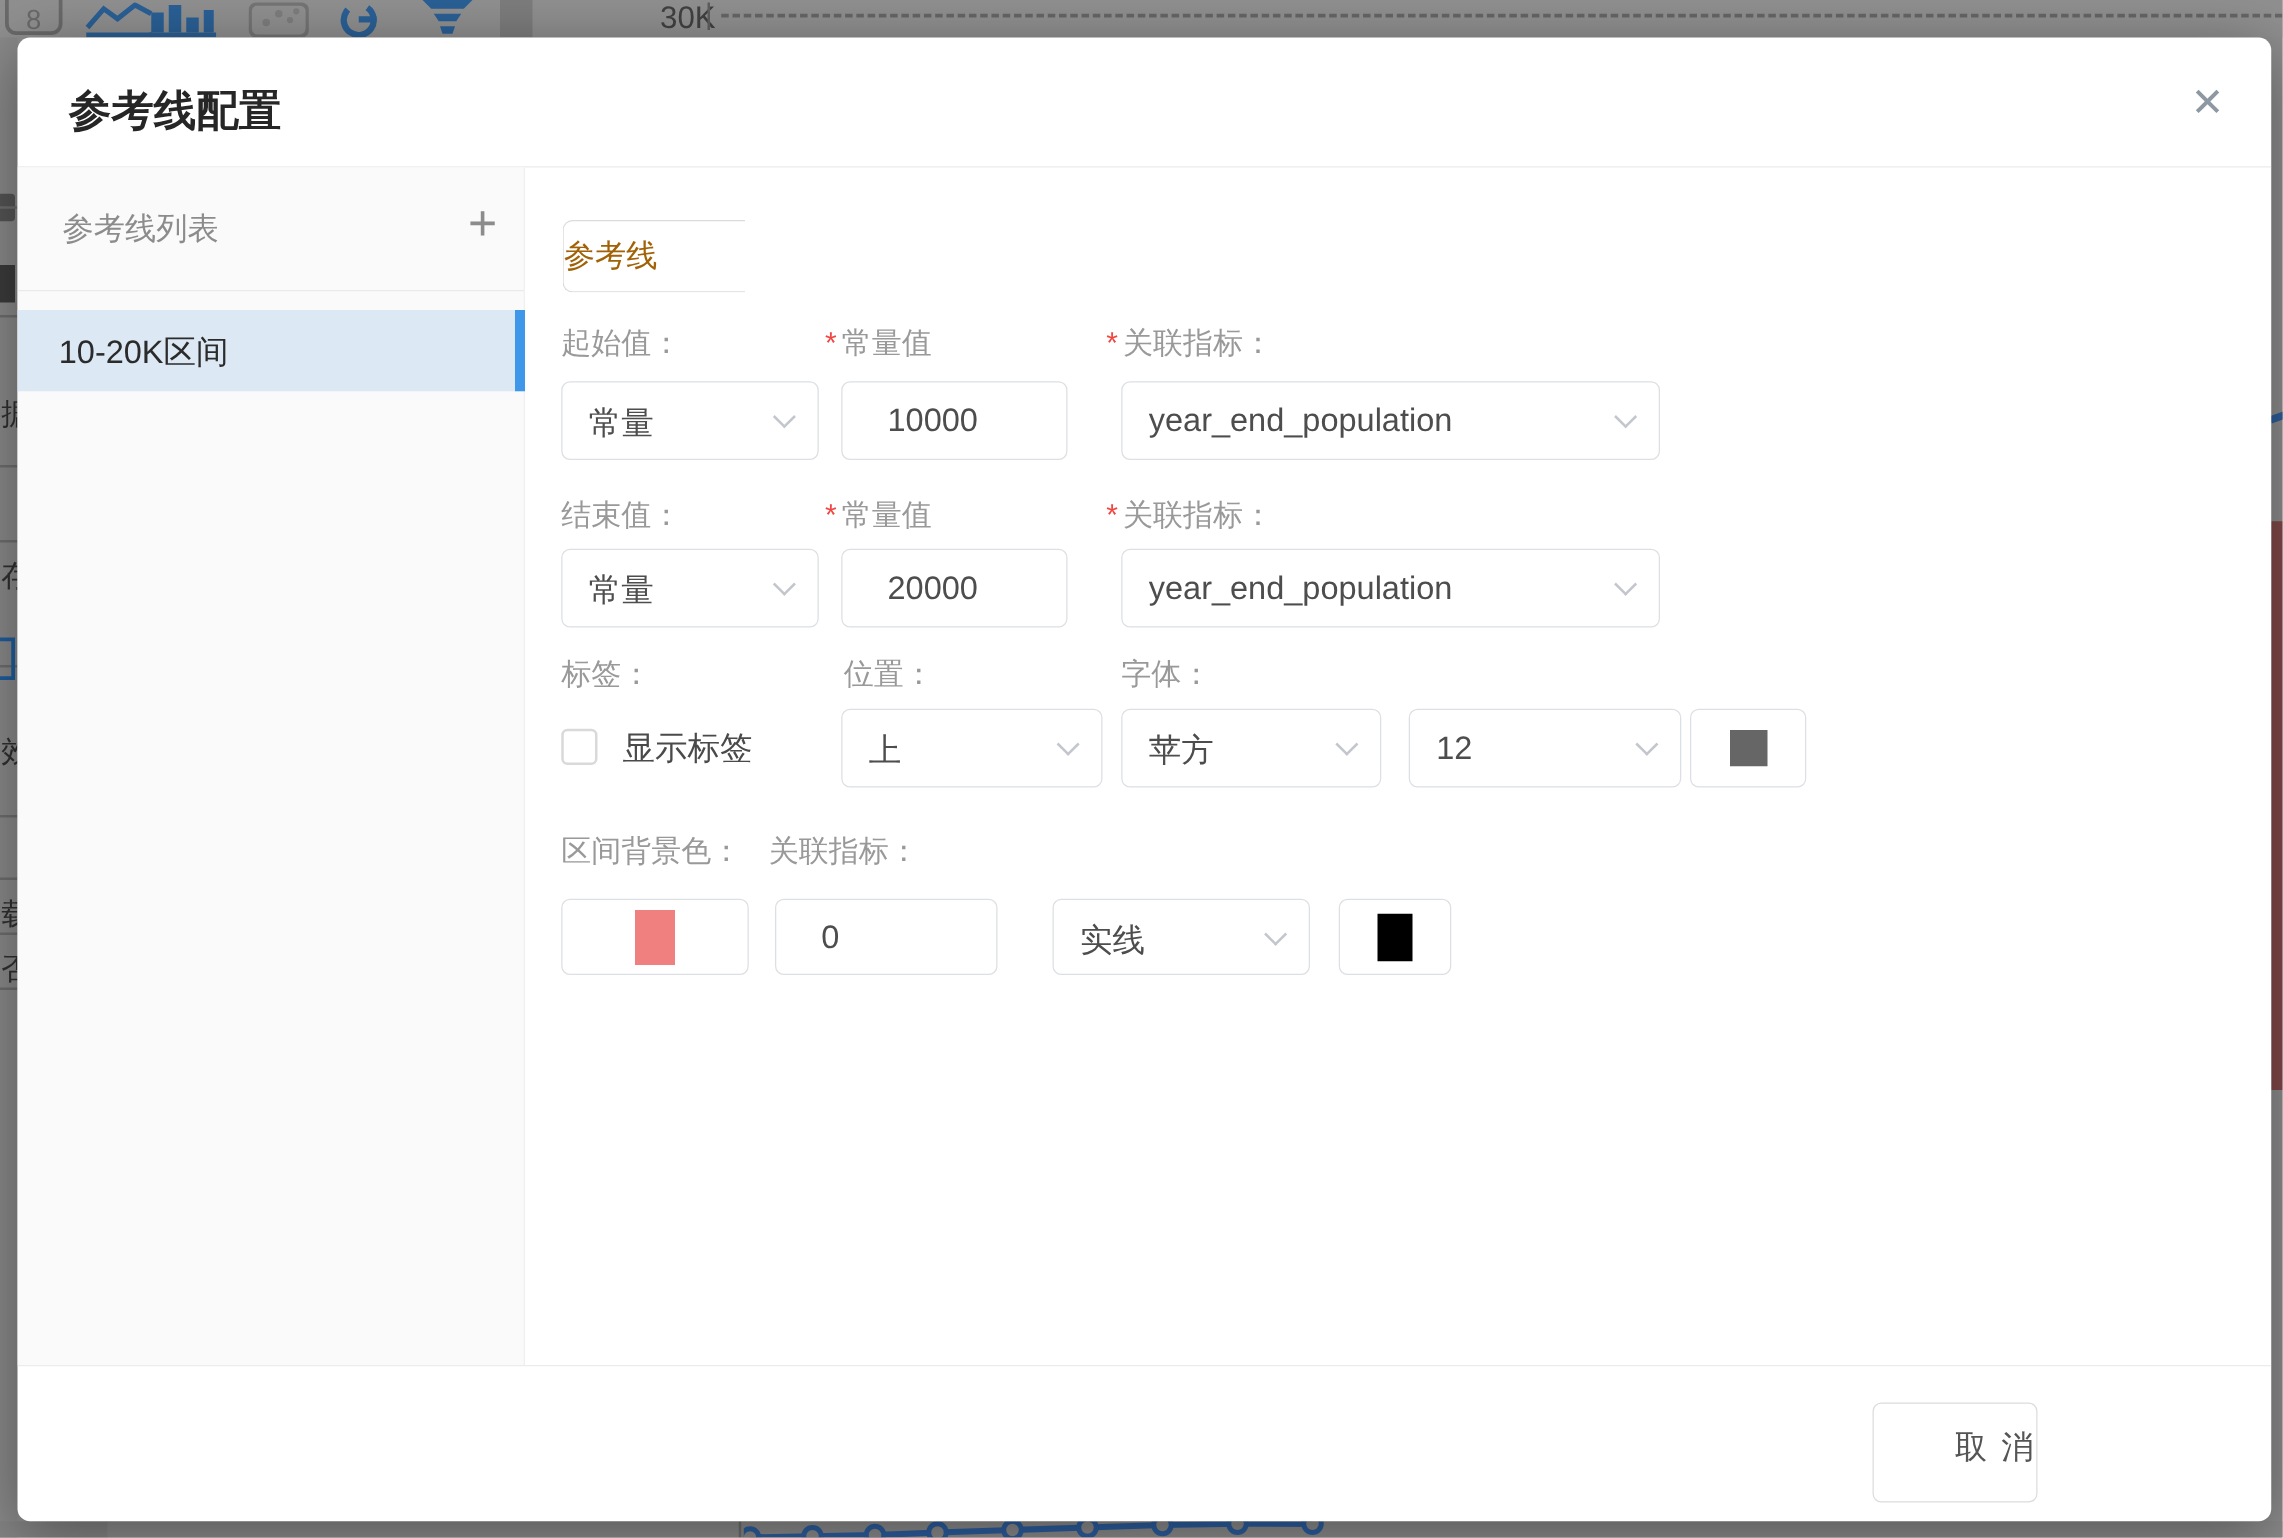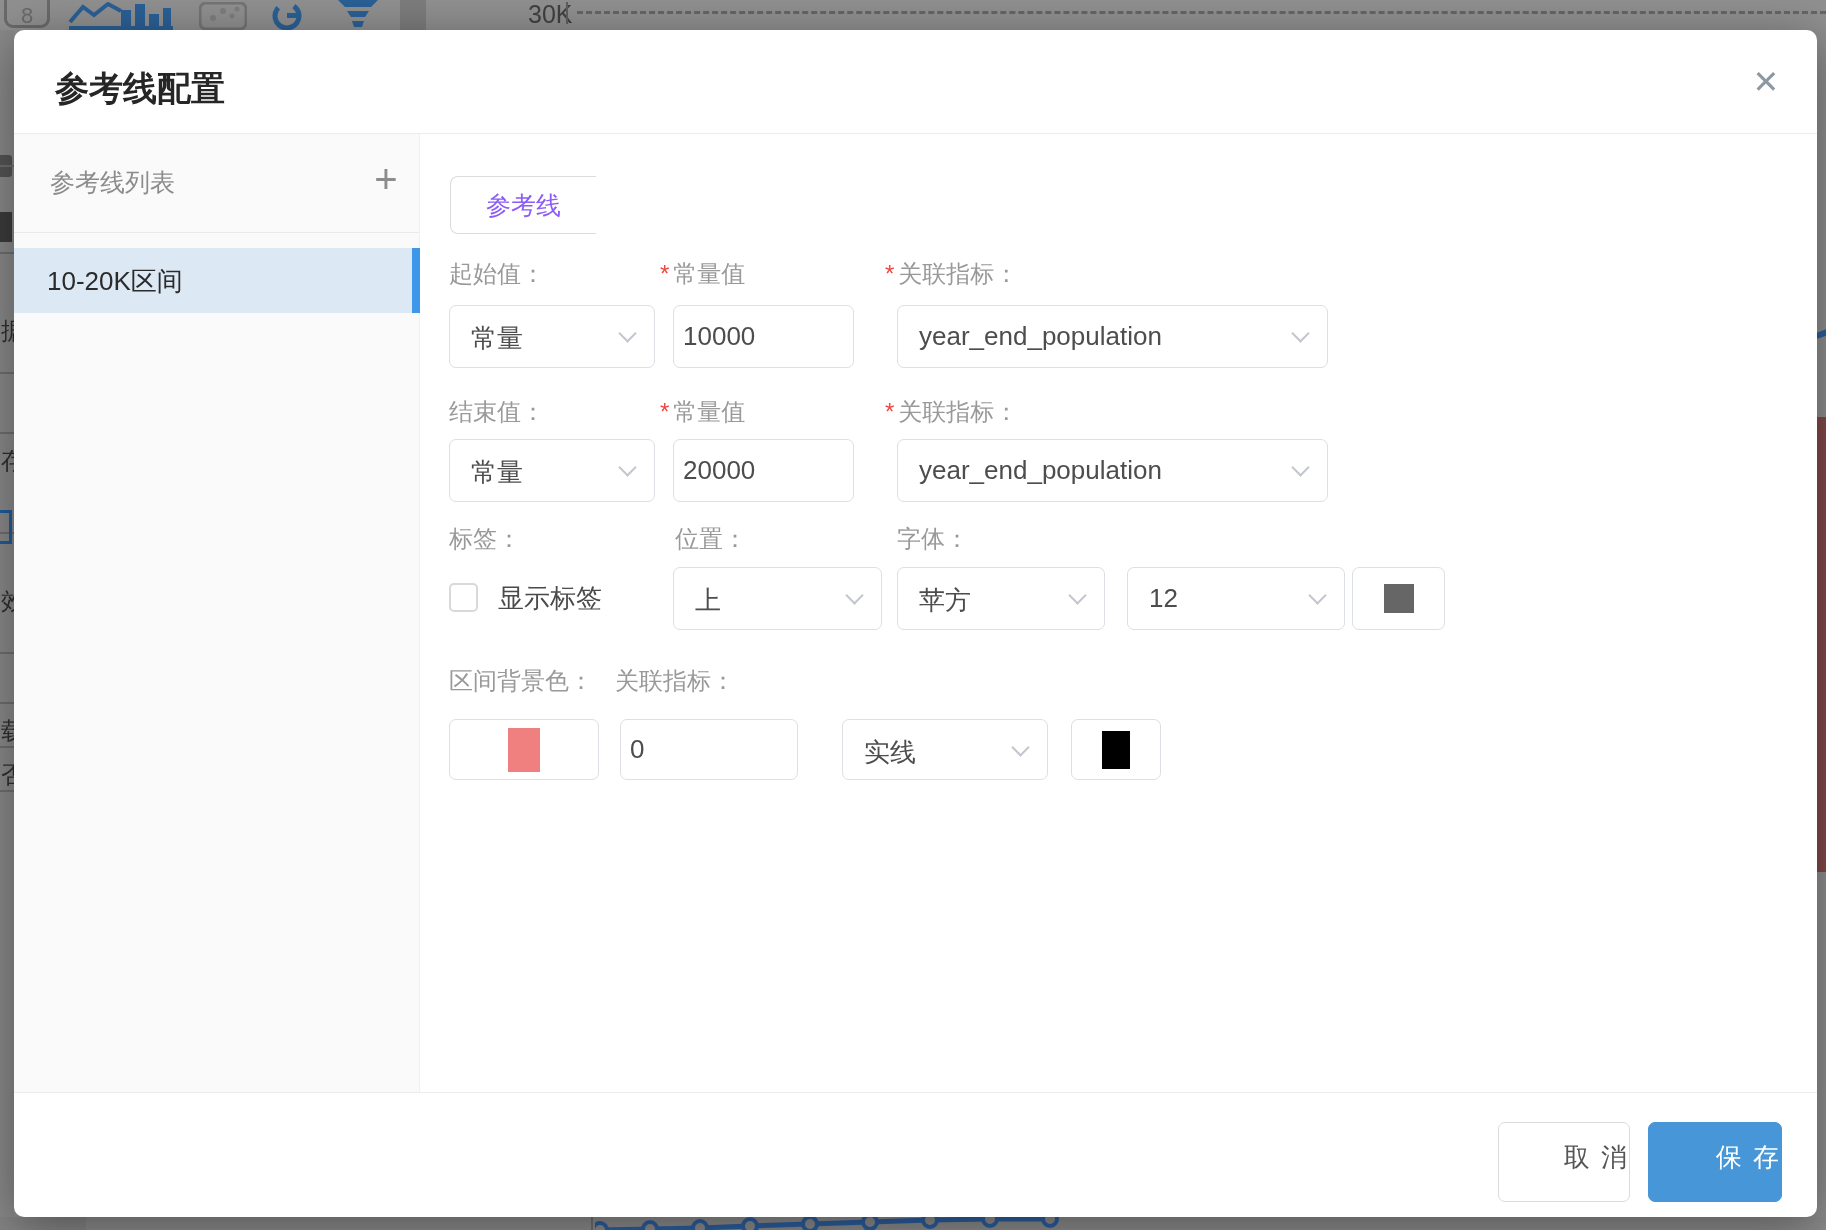--- a/index.html
+++ b/index.html
@@ -38,31 +38,31 @@
   .sidebar { position:absolute; left:0; top:104px; width:406px; height:958px; background:#fafafa; border-right:1px solid #f0f0f0;text-decoration:underline; }
   .sb-header { position:absolute; left:0; top:0; width:100%; height:98px; }
   .sb-title { position:absolute; left:36px; top:32px; font-size:25px; color:#8c8c8c; }
   .sb-add { position:absolute; left:344px; top:18px; width:56px; height:56px; font-size:40px; font-weight:300; color:#8c8c8c; text-align:center; line-height:54px; cursor:pointer; }
   .sb-hdiv { position:absolute; left:0; top:98px; width:100%; height:1px; background:#e9e9e9; }
   .sb-item { position:absolute; left:0; top:114px; width:406px; height:65px; background:#dce8f4; }
   .sb-item .lbl { position:absolute; left:33px; top:16px; font-size:26px; color:#2b2b2b; }
   .sb-item .stripe { position:absolute; right:0; top:0; width:8px; height:65px; background:#3f97ea; }
 
   
-  .tab1 { position:absolute; left:436px; top:146px; width:146px; height:58px; border:1px solid #dcdcdc; border-right:none; border-radius:8px 0 0 8px; background:#fff; color:#8b5cf6; font-size:25px; text-align:center; line-height:56px; cursor:pointer; }
+  .tab1 { position:absolute; left:436px; top:146px; width:146px; height:58px; border:1px solid #dcdcdc; border-right:none; border-radius:8px 0 0 8px; background:#fff; color:#a16207; font-size:25px; text-align:left; line-height:56px; cursor:pointer; }
   .tab2 { position:absolute; left:581px; top:146px; width:176px; height:58px; border:2px solid #4796d8; border-radius:8px; background:#fff; color:#4796d8; font-size:25px; text-align:center; line-height:54px; cursor:pointer; }
 
   
   .flabel { position:absolute; font-size:24px; color:#999; white-space:nowrap; }
   .req { color:#f04642; margin-right:4px; font-size:24px; }
   .ctl { position:absolute; height:63px; border:1px solid #dcdfe3; border-radius:7px; background:#fff; font-size:26px; color:#4d4d4d; }
   .selbox { cursor:pointer; }
   .selbox .val { position:absolute; left:21px; top:15px; white-space:nowrap; }
   .chev { position:absolute; right:20px; top:21px; width:13px; height:13px; border-right:2px solid #c3c7cd; border-bottom:2px solid #c3c7cd; transform:rotate(45deg); }
-  input.ctl { padding-left:9px; outline:none; }
+  input.ctl { padding-left:36px; outline:none; }
   .checkbox { position:absolute; width:29px; height:29px; border:2px solid #d9d9d9; border-radius:5px; background:#fff; cursor:pointer; }
   .cblabel { position:absolute; font-size:26px; color:#4a4a4a; }
   .swatchbtn { display:flex; align-items:center; justify-content:center; cursor:pointer; }
   .swatch { display:block; }
 
   
   .m-fdiv { position:absolute; left:0; top:1062px; width:100%; height:1px; background:#ececec; }
   .btn { position:absolute; top:1092px; height:80px; border-radius:7px; font-size:26px; text-align:right; line-height:68px; cursor:pointer; letter-spacing:2px; }
   .btn-cancel { left:1484px; width:132px; background:#fff; border:1px solid #dcdcdc; color:#555; }
   .btn-save { left:1634px; width:134px; background:#4796d8; border:1px solid #4796d8; color:#fff; }
@@ -240,14 +240,13 @@
   <div class="ctl selbox" style="left:828px; top:689px; width:206px; height:61px">
     <span class="val">实线</span>
       <span class="chev"></span>
   </div>
   <div class="ctl swatchbtn" style="left:1057px; top:689px; width:90px; height:61px">
     <span class="swatch" style="width:28px;height:38px;background:#000000"></span>
   </div>
 
   <div class="m-fdiv"></div>
   <div class="btn btn-cancel">取 消</div>
-  <div class="btn btn-save">保 存</div>
 </div>
 
 </body></html>

